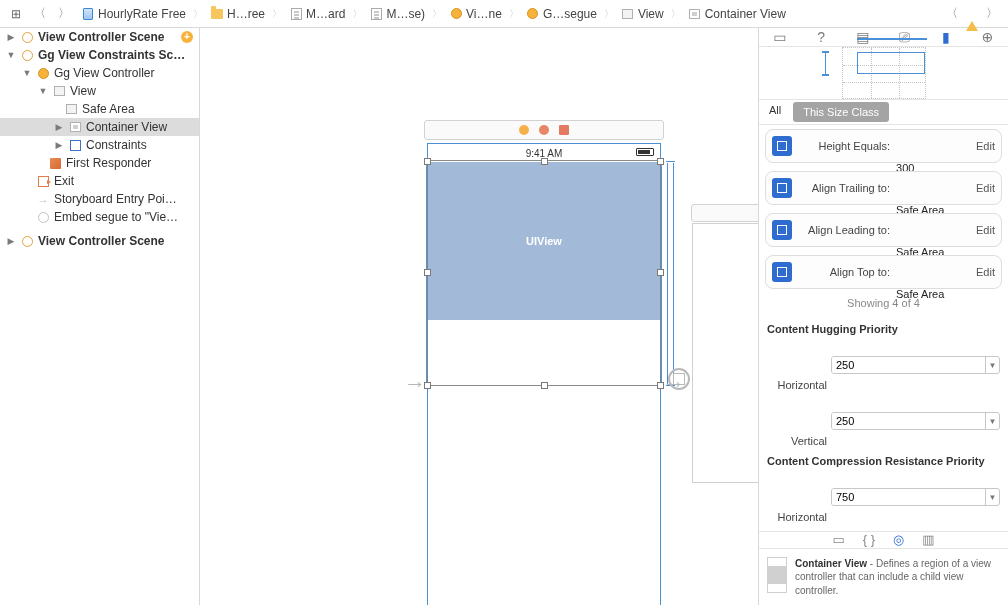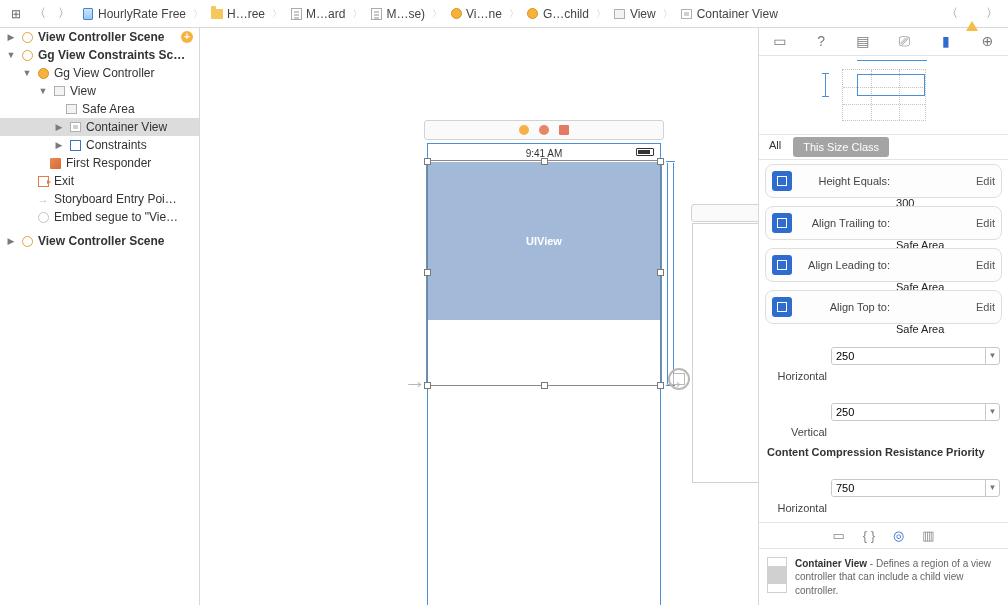--- a/index.html
+++ b/index.html
@@ -135,21 +135,21 @@
       <span class="ico">
         <span class="ico-sb"></span>
       </span>
       <span>Vi…ne</span>
     </div>
     <span class="sep">〉</span>
   <div class="crumb">
       <span class="ico">
         <span class="ico-sb"></span>
       </span>
-      <span>G…child</span>
+      <span>G…segue</span>
     </div>
     <span class="sep">〉</span>
   <div class="crumb">
       <span class="ico">
         <span class="ico-view"></span>
       </span>
       <span>View</span>
     </div>
     <span class="sep">〉</span>
   <div class="crumb">
@@ -348,21 +348,23 @@
       <div class="edit">Edit</div>
     </div>
     <div class="constraint-row">
       <div class="cicon">
           <span></span>
         </div>
       <div class="lbl">Align Top to:</div>
       <div class="val">Safe Area</div>
       <div class="edit">Edit</div>
     </div>
-
+    <div class="meta-line">Showing 4 of 4</div>
+
+    <div class="sect-title">Content Hugging Priority</div>
     <div class="field-row">
       <label>Horizontal</label>
       <div class="stepper">
         <input value="250" style="">
         <div class="sbtn">▼</div>
       </div>
     </div>
     <div class="field-row">
       <label>Vertical</label>
       <div class="stepper">

